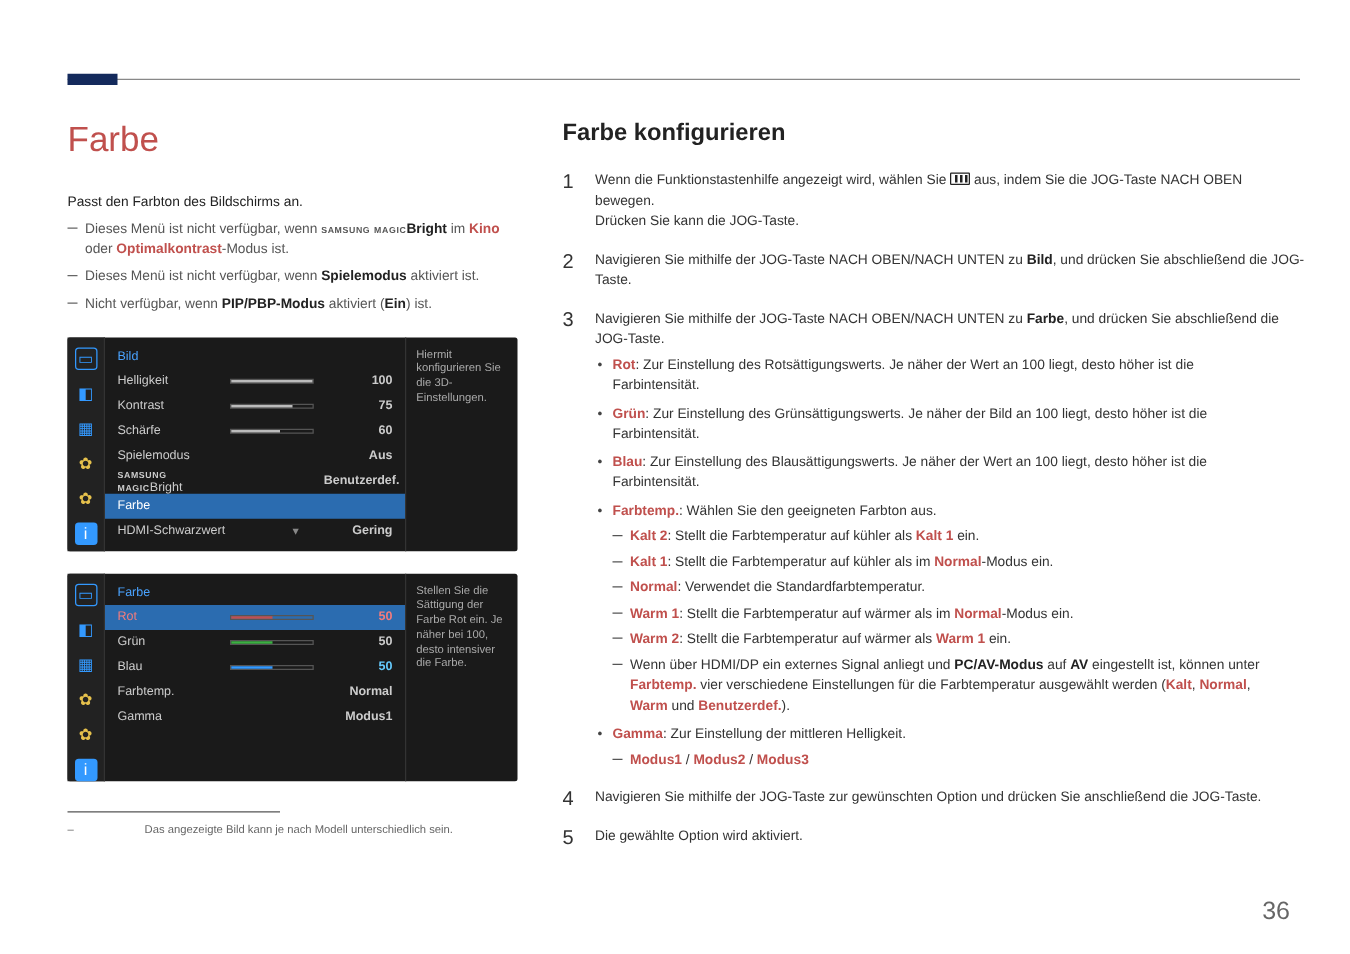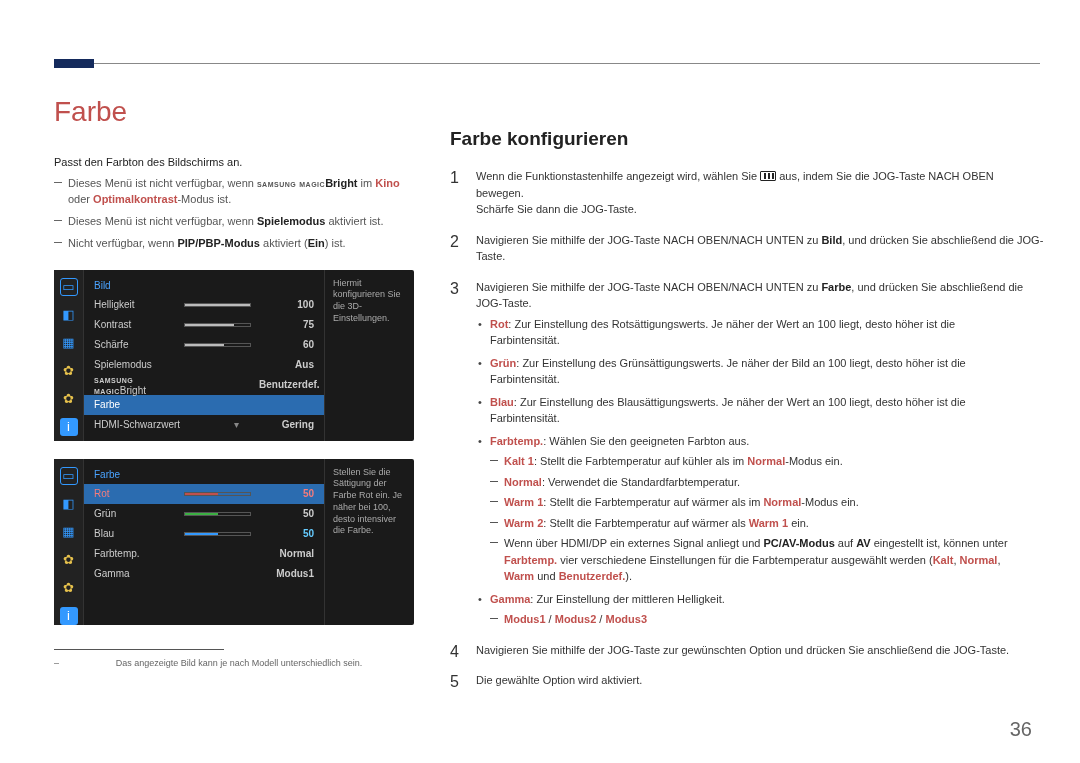--- a/index.html
+++ b/index.html
@@ -15,21 +15,21 @@
   }
   .top-rule { position: absolute; top: 63px; left: 54px; right: 40px; height: 1px; background: #888; }
   .top-accent { position: absolute; top: 59px; left: 54px; width: 40px; height: 9px; background: #142a5c; }
 
   .page-body { position: absolute; top: 96px; left: 54px; width: 990px; display: flex; gap: 36px; }
 
   .col-left { width: 360px; flex-shrink: 0; }
   .col-right { flex: 1; }
 
   .h-main { color: #c0504d; font-size: 28px; font-weight: 500; margin-bottom: 28px; }
-  .h-sub  { color: #222; font-size: 19px; font-weight: 600; margin-bottom: 18px; margin-top: 32px; }
+  .h-sub  { color: #222; font-size: 19px; font-weight: 600; margin-bottom: 18px; }
 
   .intro { color: #222; margin-bottom: 8px; font-size: 11px; }
 
   .dash-list { list-style: none; padding-left: 0; }
   .dash-list li { position: relative; padding-left: 14px; margin-bottom: 6px; color: #555; font-size: 11px; line-height: 1.45; }
   .dash-list li::before { content: ""; position: absolute; left: 0; top: 6px; width: 8px; height: 1px; background: #666; }
 
   .bold { font-weight: 700; color: #222; }
   .red  { color: #c0504d; font-weight: 700; }
   .magic { font-size: 7px; letter-spacing: .5px; font-weight: 700; }
@@ -205,34 +205,35 @@
     <hr class="footnote-rule">
     <p class="footnote">Das angezeigte Bild kann je nach Modell unterschiedlich sein.</p>
   </div>
 
   <div class="col-right">
     <h2 class="h-sub">Farbe konfigurieren</h2>
 
     <ol class="steps">
       <li>
         <span>Wenn die Funktionstastenhilfe angezeigt wird, wählen Sie </span><span class="icon-osd"></span><span> aus, indem Sie die JOG-Taste NACH OBEN bewegen.</span><br>
-        <span>Schärfe Sie dann die JOG-Taste.</span>
+        <span>Drücken Sie kann die JOG-Taste.</span>
       </li>
       <li>
         <span>Navigieren Sie mithilfe der JOG-Taste NACH OBEN/NACH UNTEN zu </span><span class="bold">Bild</span><span>, und drücken Sie abschließend die JOG-Taste.</span>
       </li>
       <li>
         <span>Navigieren Sie mithilfe der JOG-Taste NACH OBEN/NACH UNTEN zu </span><span class="bold">Farbe</span><span>, und drücken Sie abschließend die JOG-Taste.</span>
 
         <ul class="bullets">
           <li><span class="red">Rot</span><span>: Zur Einstellung des Rotsättigungswerts. Je näher der Wert an 100 liegt, desto höher ist die Farbintensität.</span></li>
           <li><span class="red">Grün</span><span>: Zur Einstellung des Grünsättigungswerts. Je näher der Bild an 100 liegt, desto höher ist die Farbintensität.</span></li>
           <li><span class="red">Blau</span><span>: Zur Einstellung des Blausättigungswerts. Je näher der Wert an 100 liegt, desto höher ist die Farbintensität.</span></li>
           <li><span class="red">Farbtemp.</span><span>: Wählen Sie den geeigneten Farbton aus.</span>
             <ul class="sub-dash">
+              <li><span class="red">Kalt 2</span><span>: Stellt die Farbtemperatur auf kühler als </span><span class="red">Kalt 1</span><span> ein.</span></li>
               <li><span class="red">Kalt 1</span><span>: Stellt die Farbtemperatur auf kühler als im </span><span class="red">Normal</span><span>-Modus ein.</span></li>
               <li><span class="red">Normal</span><span>: Verwendet die Standardfarbtemperatur.</span></li>
               <li><span class="red">Warm 1</span><span>: Stellt die Farbtemperatur auf wärmer als im </span><span class="red">Normal</span><span>-Modus ein.</span></li>
               <li><span class="red">Warm 2</span><span>: Stellt die Farbtemperatur auf wärmer als </span><span class="red">Warm 1</span><span> ein.</span></li>
               <li>
                 <span>Wenn über HDMI/DP ein externes Signal anliegt und </span><span class="bold">PC/AV-Modus</span><span> auf </span><span class="bold">AV</span><span> eingestellt ist, können unter </span><span class="red">Farbtemp.</span><span> vier verschiedene Einstellungen für die Farbtemperatur ausgewählt werden (</span><span class="red">Kalt</span><span>, </span><span class="red">Normal</span><span>, </span><span class="red">Warm</span><span> und </span><span class="red">Benutzerdef.</span><span>).</span>
               </li>
             </ul>
           </li>
           <li><span class="red">Gamma</span><span>: Zur Einstellung der mittleren Helligkeit.</span>

